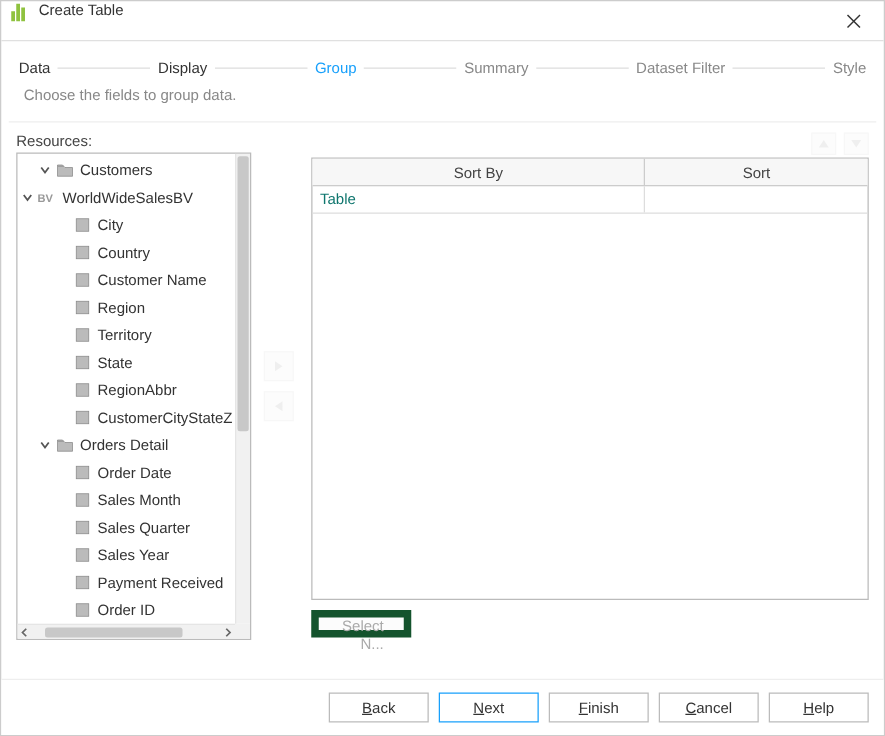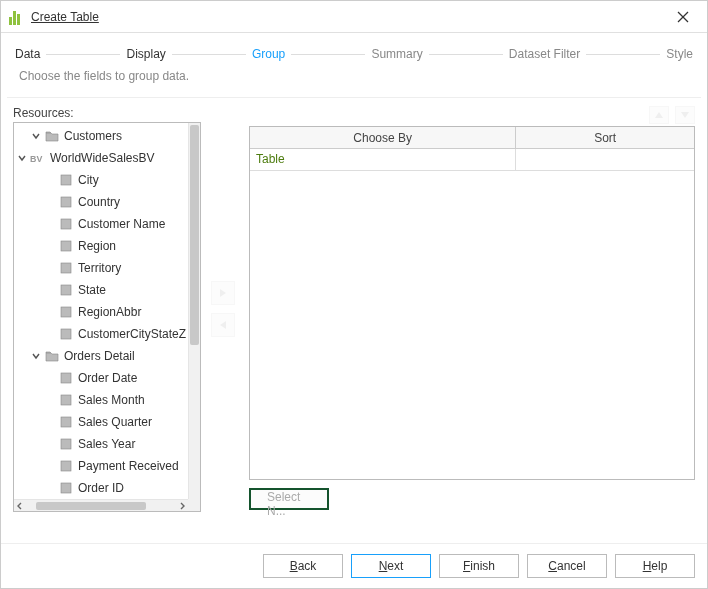--- a/index.html
+++ b/index.html
@@ -8,25 +8,23 @@
   font-size: 12px;
   color: #333;
   background: #fff;
   width: 708px;
   height: 589px;
   position: relative;
   border: 1px solid #ccc;
 }
 .titlebar {
   display: flex;
-  align-items: center;
   height: 32px;
   padding: 0 8px;
   border-bottom: 1px solid #e0e0e0;
-  text-decoration: underline;
 }
 .titlebar .app-icon {
   width: 16px; height: 16px; margin-right: 6px;
   display: inline-flex; align-items: flex-end; gap: 1px;
 }
 .titlebar .app-icon span { display:inline-block; width:3px; background:#8fc23f; }
 .titlebar .app-icon span:nth-child(1){height:8px}
 .titlebar .app-icon span:nth-child(2){height:14px}
 .titlebar .app-icon span:nth-child(3){height:11px}
 .titlebar .title { font-size: 12px; color: #333; flex:1; }
@@ -142,30 +140,30 @@
   font-size:12px; color:#444; border-right:1px solid #ccc;
 }
 .grid-header .col:last-child { border-right:none; }
 .grid-body {
   height: calc(100% - 22px);
 }
 .grid-row {
   display:flex; height:22px; border-bottom:1px solid #ddd;
 }
 .grid-row .cell {
-  font-size:12px; padding: 3px 6px; color:#4d7c0f; border-right:1px solid #ddd;
+  font-size:12px; padding: 3px 6px; color:#0f766e; border-right:1px solid #ddd;
 }
 .grid-row .cell:last-child { border-right:none; }
 
 .select-n {
   margin-top:8px;
   width:80px; height:22px;
-  border:2px solid #14532d; background:#fcfcfc;
+  border:6px solid #14532d; background:#fcfcfc;
   color:#aaa; font-size:12px;
-  padding:0 16px; text-align:left;
+  padding:0 16px; text-align:right;
   cursor:default;
 }
 
 .footer {
   position:absolute; left:0; right:0; bottom:0;
   border-top:1px solid #eee;
   padding: 10px 12px;
   display:flex; justify-content:flex-end; gap:8px;
   background:#fff;
 }
@@ -441,21 +439,21 @@
         </svg>
       </div>
       <div class="small-btn">
         <svg width="10" height="10" viewBox="0 0 10 10">
           <polygon points="1,2 9,2 5,8" fill="#ddd"></polygon>
         </svg>
       </div>
     </div>
     <div class="grid">
       <div class="grid-header">
-        <div class="col" style="width:60%">Choose By</div>
+        <div class="col" style="width:60%">Sort By</div>
         <div class="col" style="width:40%">Sort</div>
       </div>
       <div class="grid-body">
         <div class="grid-row">
           <div class="cell" style="width:60%">Table</div>
           <div class="cell" style="width:40%"></div>
         </div>
       </div>
     </div>
     <button class="select-n">Select N...</button>

